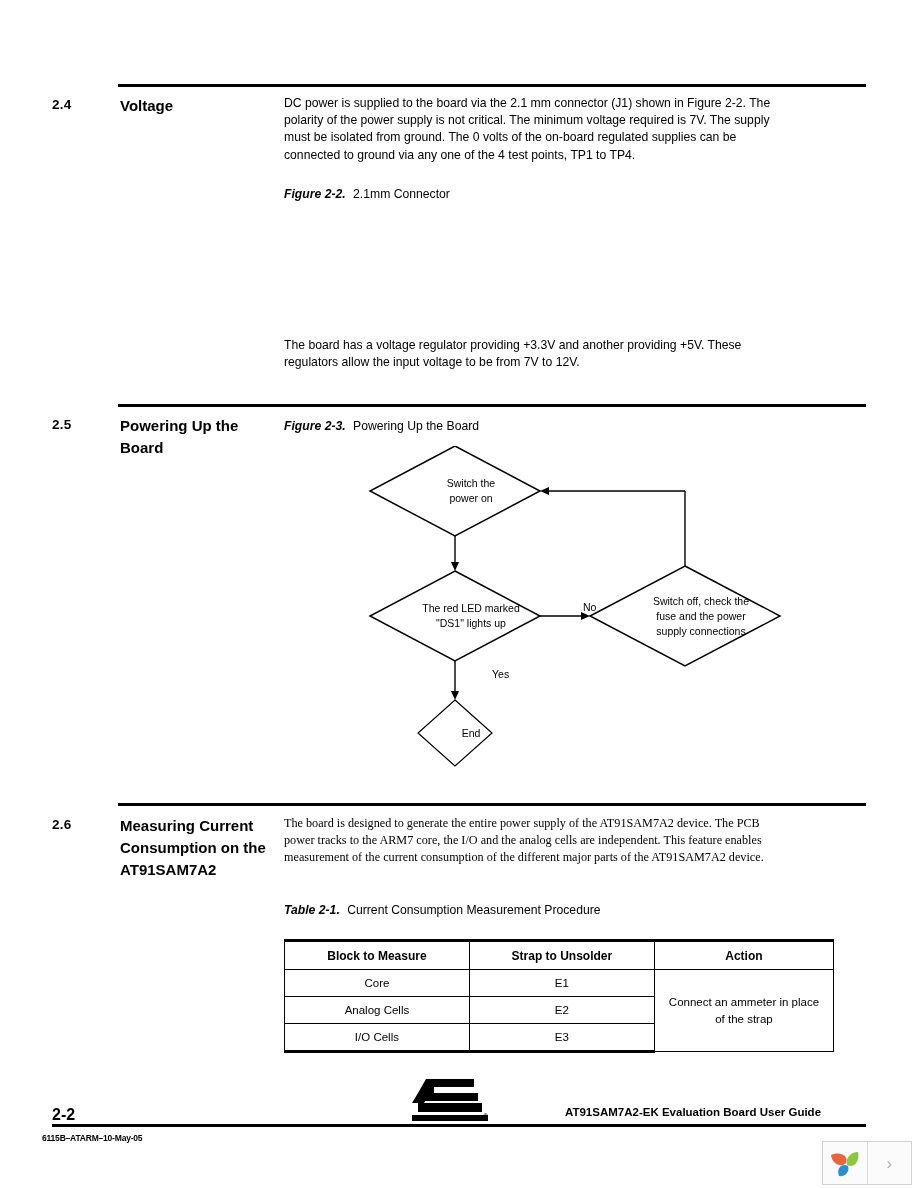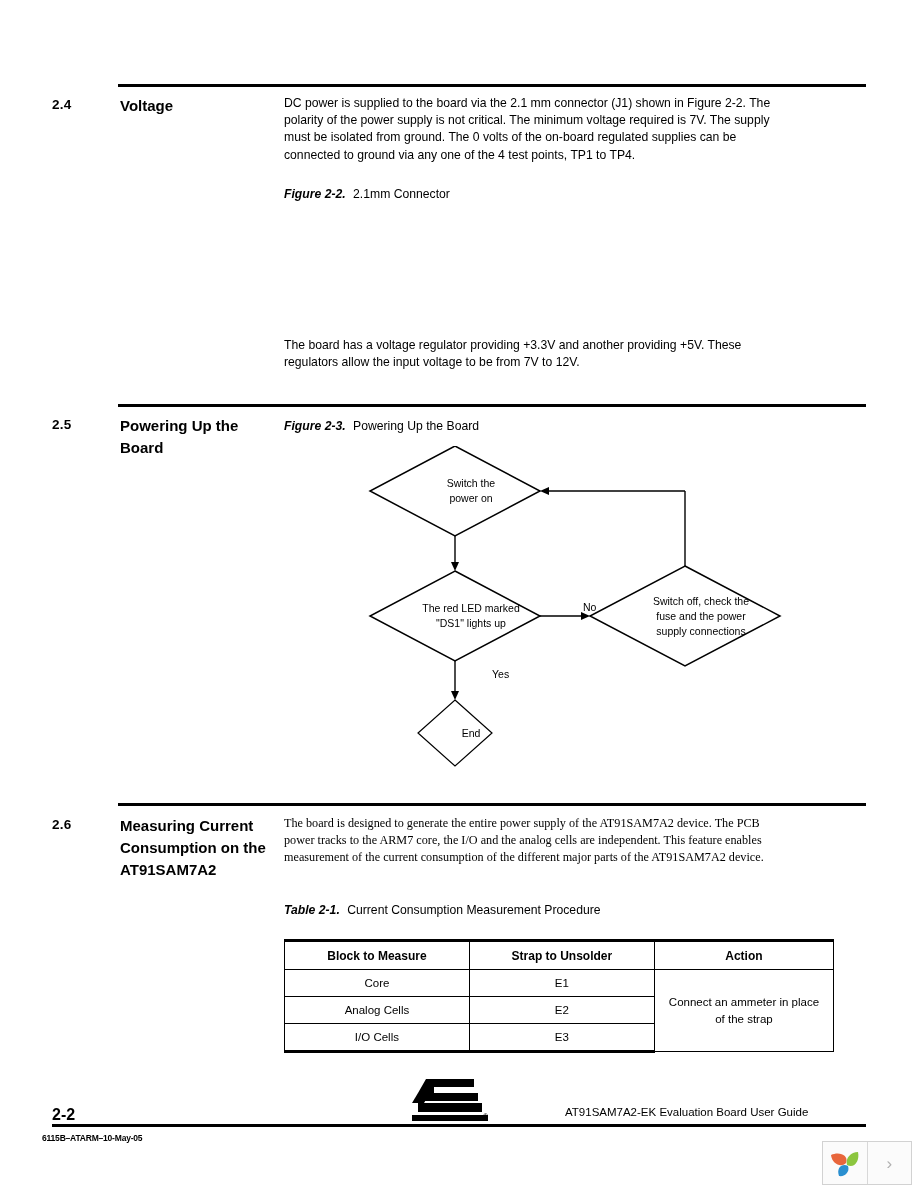--- a/index.html
+++ b/index.html
@@ -165,21 +165,21 @@
   #page-num {
     position: absolute;
     left: 52px; top: 1106px;
     font-size: 16px;
     font-weight: bold;
   }
   #footer-title {
     position: absolute;
     left: 565px; top: 1106px;
     font-size: 11.5px;
-    font-weight: normal;
+    font-weight: bold;
     white-space: nowrap;
   }
   #doc-code {
     position: absolute;
     left: 42px; top: 1133px;
     font-size: 8.5px;
     font-weight: bold;
     letter-spacing: -0.2px;
   }
   #atmel-logo {

